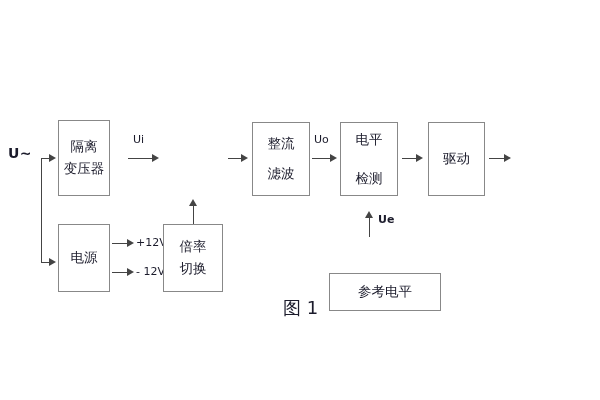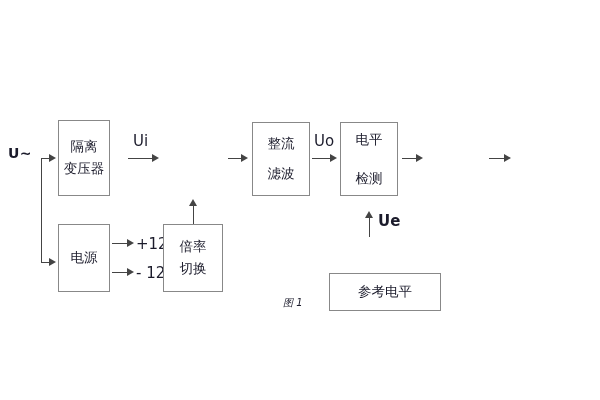--- a/index.html
+++ b/index.html
@@ -22,31 +22,30 @@
     justify-content:center;
     color:#1b1b2b;
     font-size:13.5px;
     line-height:1.62;
   }
   .box .ln{display:block;white-space:nowrap;}
 
   .lbl{
     position:absolute;
     color:#1b1b2b;
-    font-size:15px;
+    font-size:11px;
     white-space:nowrap;
     line-height:1;
   }
   .lbl.big{font-size:14px;font-weight:bold;letter-spacing:.5px;}
   .cap{
     position:absolute;
     color:#1b1b2b;
-    font-size:10px;
+    font-size:18px;
     white-space:nowrap;
-    font-style:italic;
   }
 
   
   .hline{position:absolute;height:0;border-top:1.4px solid #444;}
   .vline{position:absolute;width:0;border-left:1.4px solid #444;}
 
   .ar-r{
     position:absolute;width:0;height:0;
     border-top:4.5px solid transparent;
     border-bottom:4.5px solid transparent;
@@ -97,20 +96,23 @@
   <div class="ar-r" style="left:330px;top:153.5px;"></div>
 
   <div class="box" style="left:340px;top:122px;width:58px;height:74px;gap:17px;">
     <span class="ln">电平</span>
     <span class="ln">检测</span>
   </div>
 
   <div class="hline" style="left:402px;top:158px;width:16px;"></div>
   <div class="ar-r" style="left:416px;top:153.5px;"></div>
 
+  <div class="box" style="left:428px;top:122px;width:57px;height:74px;">
+    <span class="ln">驱动</span>
+  </div>
 
   <div class="hline" style="left:489px;top:158px;width:17px;"></div>
   <div class="ar-r" style="left:504px;top:153.5px;"></div>
 
 
   <div class="box" style="left:58px;top:224px;width:52px;height:68px;">
     <span class="ln">电源</span>
   </div>
 
   <div class="hline" style="left:112px;top:243px;width:17px;"></div>

